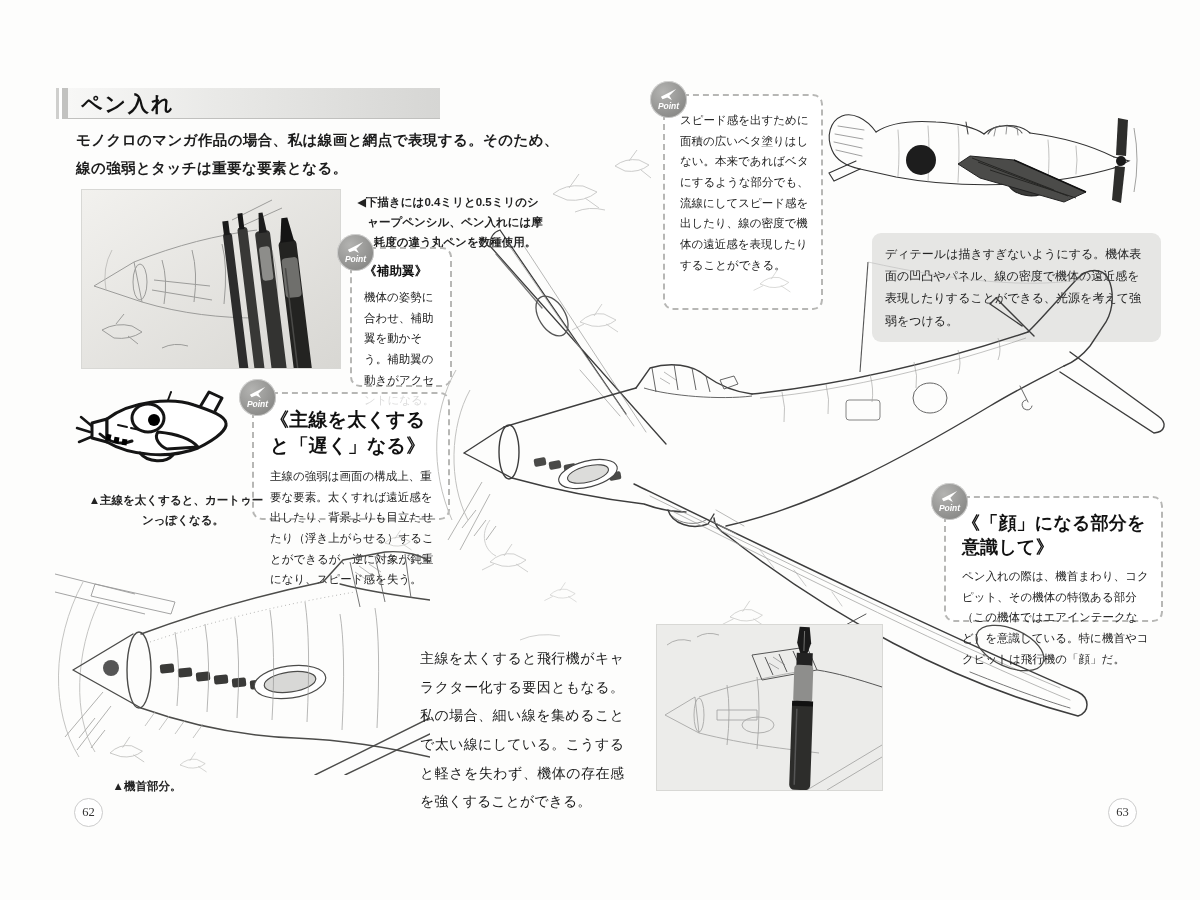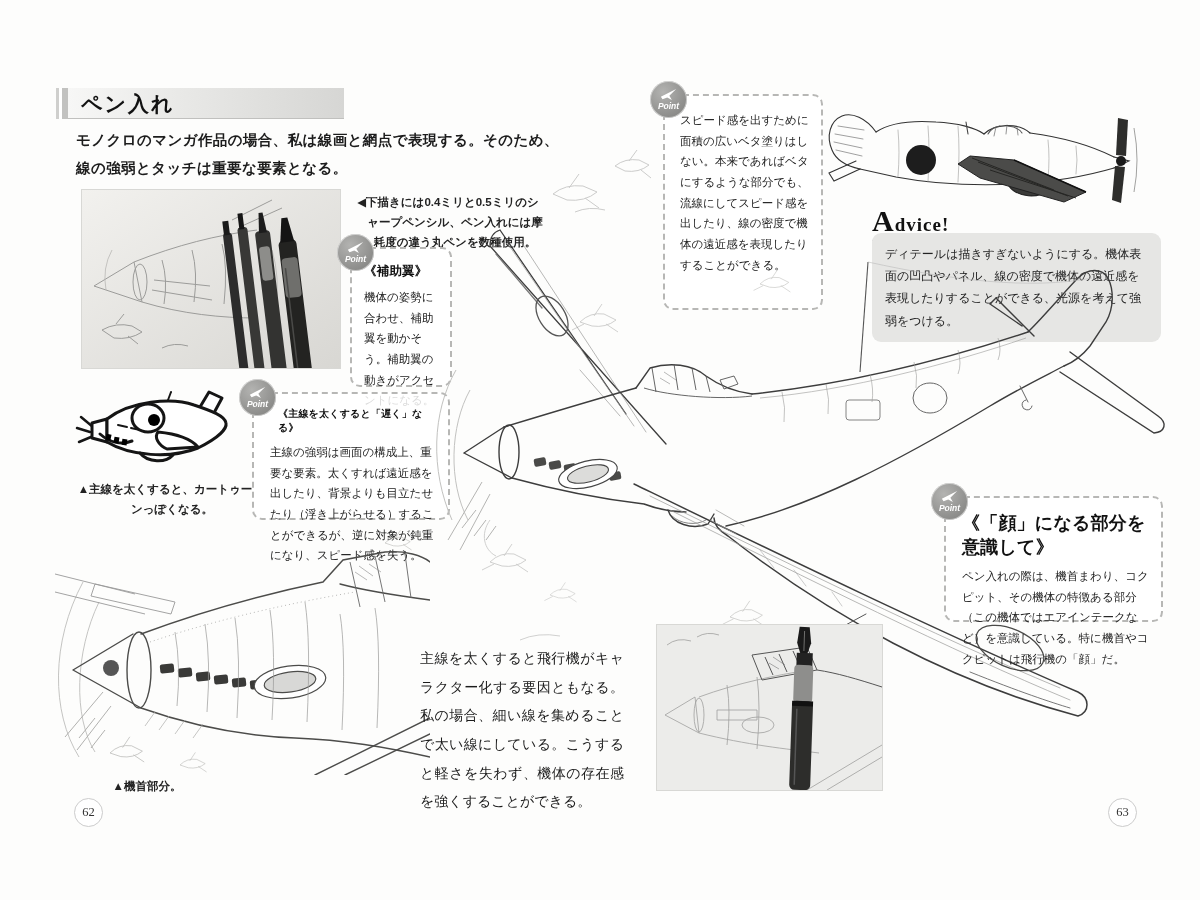--- a/index.html
+++ b/index.html
@@ -3,21 +3,21 @@
 <meta charset="utf-8">
 <style>
   html,body{margin:0;padding:0;background:#fff;}
   #page{position:relative;width:1200px;height:900px;background:#fdfdfc;overflow:hidden;
         font-family:"Liberation Sans","DejaVu Sans",sans-serif;color:#1c1c1c;}
   .abs{position:absolute;}
 
   
   #header-stripes{left:56px;top:88px;width:12px;height:31px;
     background:linear-gradient(90deg,#cfcfcd 0 3px,#ffffff 3px 6px,#c2c2c0 6px 12px);}
-  #header-bar{left:68px;top:88px;width:276px;height:31px;line-height:31px;
+  #header-bar{left:68px;top:88px;width:372px;height:31px;line-height:31px;
     background:linear-gradient(90deg,#f7f7f6 0%,#e9e9e7 40%,#d6d6d4 100%);
     border-bottom:1px solid #c0c0be;font-size:21px;font-weight:800;padding-left:13px;
     letter-spacing:2px;box-sizing:border-box;color:#111;}
 
   .serif{font-family:"Liberation Serif","DejaVu Serif",serif;}
   #intro{left:76px;top:126px;width:492px;font-size:14.5px;font-weight:700;line-height:1.95;
     letter-spacing:.4px;margin:0;}
   #body-text{left:407px;top:632px;width:204px;font-size:14px;font-weight:400;line-height:2.05;
     text-align:justify;margin:13px;}
 
@@ -34,21 +34,21 @@
   .point-box p{margin:0;font-size:11.5px;line-height:1.8;color:#222;}
   .point-badge{position:absolute;left:-15px;top:-15px;width:37px;height:37px;border-radius:50%;
     background:radial-gradient(circle at 35% 30%,#b3b3b1,#8d8d8b 70%,#7e7e7c);
     display:flex;flex-direction:column;align-items:center;justify-content:center;
     box-shadow:inset 0 0 0 1px rgba(255,255,255,.5);}
   .point-badge .glyph{width:17px;height:13px;display:block;}
   .point-badge .lbl{font-size:8.5px;font-style:italic;font-weight:700;color:#fff;line-height:1;margin-top:1px;}
 
   #box-aileron{left:350px;top:247px;width:102px;height:140px;padding:14px 9px 8px 12px;}
   #box-mainline{left:252px;top:392px;width:198px;height:128px;padding:13px 12px 8px 16px;}
-  #box-mainline h3{font-size:10px;margin-left:8px;}
+  #box-mainline h3{font-size:19px;}
   #box-beta{left:663px;top:94px;width:160px;height:216px;padding:14px 11px 8px 15px;}
   #box-beta h3{font-size:13.5px;}
   #box-face{left:944px;top:496px;width:219px;height:126px;padding:13px 12px 8px 16px;}
   #box-face h3{font-size:18px;}
 
   
   #advice-heading{left:872px;top:204px;width:288px;font-size:19px;font-weight:700;
     letter-spacing:1px;margin:0;border-bottom:1px solid #c9c9c7;padding-bottom:2px;color:#111;}
   #advice-heading::first-letter{font-size:30px;}
   #advice-box{left:872px;top:233px;width:289px;background:#e6e6e4;border-radius:9px;
@@ -158,21 +158,21 @@
       <g fill="#000" stroke="none">
         <rect x="36" y="44" width="5" height="6" transform="rotate(12 38 47)"></rect>
         <rect x="44" y="47" width="5" height="6" transform="rotate(10 46 50)"></rect>
         <rect x="52" y="49" width="5" height="6" transform="rotate(8 54 52)"></rect>
       </g>
       <path d="M48,35 l9,2 m4,1 l9,2" fill="none" stroke-width="2"></path>
       <path d="M98,10 l3,-8" fill="none" stroke-width="2"></path>
     </g>
   </svg>
 
-  <p class="abs caption hang" style="left:72px;top:478px;width:170px;margin:1px">▲主線を太くすると、カートゥーンっぽくなる。</p>
+  <p class="abs caption hang" style="left:72px;top:478px;width:170px;margin:12px">▲主線を太くすると、カートゥーンっぽくなる。</p>
 
   <div id="box-beta" class="abs point-box">
     <div class="point-badge">
       <svg class="glyph" viewBox="0 0 20 15">
         <path d="M1,10 L19,1 L11,9 L14,14 L8.5,11 L3,13 Z" fill="#fff"></path>
         </svg>
       <span class="lbl">Point</span>
     </div>
     <p>スピード感を出すために面積の広いベタ塗りはしない。本来であればベタにするような部分でも、流線にしてスピード感を出したり、線の密度で機体の遠近感を表現したりすることができる。</p>
   </div>
@@ -200,21 +200,20 @@
       <path d="M196,60 L268,92" stroke="#111" stroke-width="1.4" fill="none"></path>
     </g>
     <g fill="#2e2e2c">
       <path d="M300,18 L310,20 L308,56 L298,55 Z"></path>
       <path d="M297,66 L307,67 L303,103 L294,100 Z"></path>
       <circle cx="303" cy="61" r="5" fill="#1a1a1a"></circle>
     </g>
     <path d="M316,28 q6,32 0,64" stroke="#8a8a88" fill="none" stroke-width="0.8"></path>
   </svg>
 
-  <h2 id="advice-heading" class="abs serif">Advice!</h2>
   <div id="advice-box" class="abs">
     <span>ディテールは描きすぎないようにする。機体表面の凹凸やパネル、線の密度で機体の遠近感を表現したりすることができる、光源を考えて強弱をつける。</span>
   </div>
 
   <svg class="abs" style="left:430px;top:220px" width="740" height="512" viewBox="0 0 740 512">
     <defs>
       <path id="doodle" d="M0,10 Q10,0 24,2 L36,8 Q26,16 12,14 Z M14,4 L22,-8 M26,12 L38,20 M4,12 L-8,18"></path>
     </defs>
 
     <g stroke="#cbcbc9" fill="none" stroke-width="0.9">

